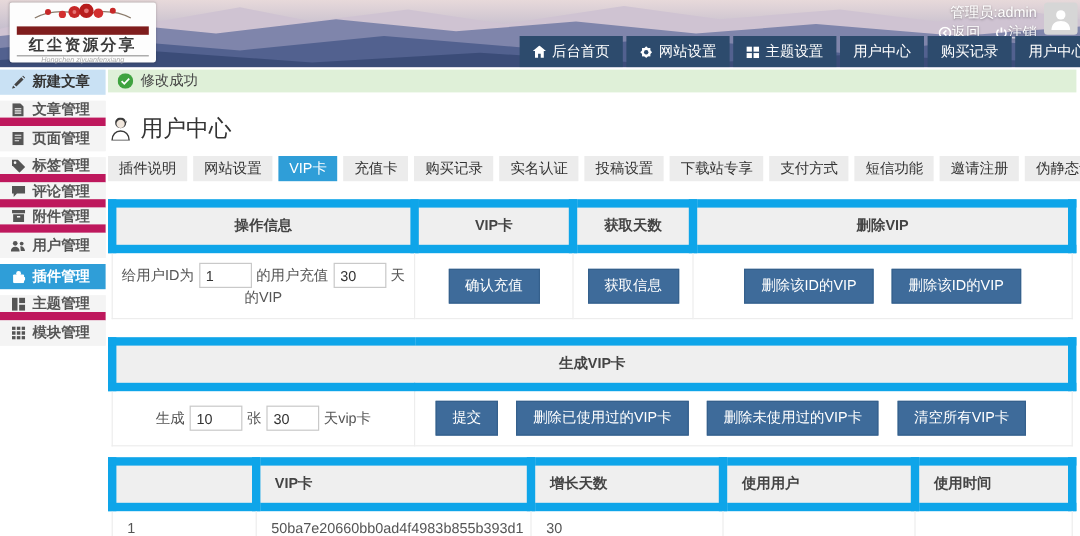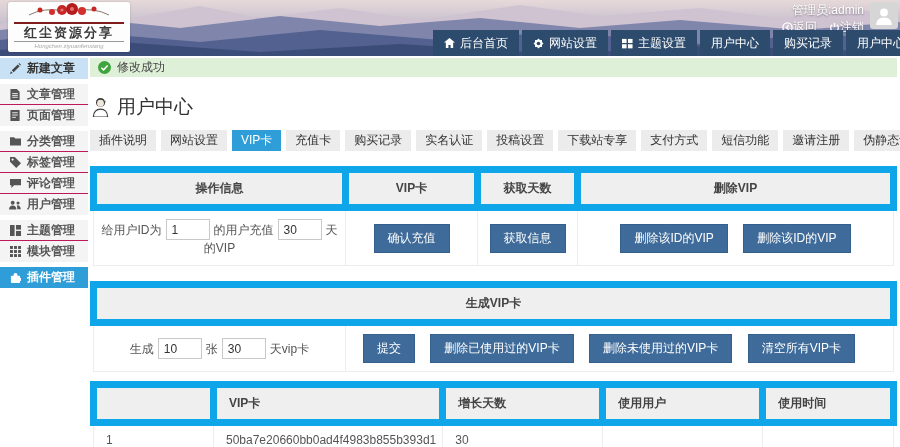--- a/index.html
+++ b/index.html
@@ -6,41 +6,41 @@
   html,body { width:900px; height:447px; overflow:hidden; background:#fff;
     font-family:"Liberation Sans","DejaVu Sans",sans-serif; font-size:12px; color:#555; }
 
   
   .header { position:relative; width:900px; height:56px; overflow:hidden; }
   .header svg.bg { position:absolute; left:0; top:0; width:900px; height:56px; display:block; }
   .logo-box { position:absolute; left:8px; top:2px; width:122px; height:50px; background:#fdfdfd;
     border-radius:2px; text-align:center; padding-top:1px; box-shadow:0 0 2px rgba(0,0,0,.25); }
   .logo-flowers { height:16px; }
   .logo-title { font-family:"Liberation Serif","DejaVu Serif",serif; font-size:13px; font-weight:bold;
-    color:#3a3a3a; letter-spacing:2px; border-top:2px solid #7f1d1d; border-bottom:1px solid #999;
+    color:#3a3a3a; letter-spacing:2px; border-top:7px solid #7f1d1d; border-bottom:1px solid #999;
     margin:0 6px; line-height:17px; }
   .logo-sub { font-size:6px; color:#aaa; font-style:italic; line-height:9px; }
   .admin-area { position:absolute; right:36px; top:3px; text-align:right; color:#fff;
     text-shadow:0 1px 2px rgba(0,0,0,.4); }
   .admin-name { font-size:12px; line-height:14px; }
   .admin-links { margin-top:2px; display:flex; gap:12px; justify-content:flex-end; align-items:center; }
   .admin-link { display:flex; align-items:center; gap:0; cursor:pointer; font-size:12px; }
   .avatar { position:absolute; right:2px; top:2px; width:28px; height:27px; background:#d6d6d6;
     border-radius:3px; display:flex; align-items:center; justify-content:center; }
   .nav { position:absolute; left:433px; bottom:0; display:flex; gap:3px; height:26px; }
   .nav-btn { background:#2d4b6d; color:#fff; display:flex; align-items:center; gap:5px;
     padding:0 11px; font-size:12px; white-space:nowrap; cursor:pointer; }
   .nicon { display:flex; align-items:center; }
 
   
   .layout { position:relative; width:900px; }
   .sidebar { position:absolute; left:0; top:2px; width:88px; }
   .side-group { margin-bottom:5px; background:#f4f4f4;font-weight:bold; }
   .side-item { height:21px; line-height:21px; display:flex; align-items:center; gap:6px;
-    padding-left:9px; color:#555; cursor:pointer; border-bottom:1px solid #be185d; background:#f4f4f4; }
+    padding-left:9px; color:#555; cursor:pointer; border-bottom:7px solid #be185d; background:#f4f4f4; }
   .side-item:last-child { border-bottom:none; }
   .side-item.hl { background:#c9e1f4; color:#333; }
   .side-item.active { background:#2f9ed8; color:#fff; }
   .sicon { display:flex; align-items:center; width:12px; justify-content:center; }
 
   .main { margin-left:90px; margin-right:3px; padding-top:2px; }
   .alert { height:19px; line-height:19px; background:#dff0d8; color:#464646; display:flex;
     align-items:center; gap:6px; padding-left:8px; margin-bottom:17px; }
   .page-title { display:flex; align-items:center; gap:8px; font-size:19px; color:#333;
     margin:2px 0 10px 2px; font-weight:normal; }
@@ -202,53 +202,67 @@
               <path d="M0 0 H10 V12 H0 Z"></path>
               <path d="M2 3 H8 M2 5.5 H8 M2 8 H6" stroke="#f4f4f4" stroke-width="1"></path>
             </svg>
         </span>
         <span>页面管理</span>
       </div>
     </div>
     <div class="side-group">
       <div class="side-item">
         <span class="sicon">
-          <svg width="11" height="10" viewBox="0 0 12 10" fill="#555">
-              <path d="M0 1 H4.5 L5.8 2.3 H12 V10 H0 Z"></path>
-            </svg>
-        </span>
-        <span>分类管理</span>
-      </div>
-      <div class="side-item">
-        <span class="sicon">
           <svg width="11" height="11" viewBox="0 0 12 12" fill="#555">
               <path d="M0 0 H5.2 L12 6.8 L6.8 12 L0 5.2 Z"></path>
               <circle cx="2.8" cy="2.8" r="1.2" fill="#f4f4f4"></circle>
             </svg>
         </span>
         <span>标签管理</span>
       </div>
       <div class="side-item">
         <span class="sicon">
           <svg width="11" height="11" viewBox="0 0 12 12" fill="#555">
               <path d="M0 1 H12 V8 H4.5 L1.5 11 V8 H0 Z"></path>
             </svg>
         </span>
         <span>评论管理</span>
+      </div>
+      <div class="side-item">
+        <span class="sicon">
+          <svg width="11" height="10" viewBox="0 0 12 11" fill="#555">
+              <rect x="0" y="0" width="12" height="3"></rect>
+              <path d="M1 4 H11 V11 H1 Z"></path>
+              <rect x="4.5" y="5.5" width="3" height="1.4" fill="#f4f4f4"></rect>
+            </svg>
+        </span>
+        <span>附件管理</span>
       </div>
       <div class="side-item">
         <span class="sicon">
           <svg width="12" height="10" viewBox="0 0 13 10" fill="#555">
               <circle cx="4" cy="2.6" r="2.1"></circle>
               <path d="M0 10 C0 7.2 1.8 5.6 4 5.6 C6.2 5.6 8 7.2 8 10 Z"></path>
               <circle cx="9.8" cy="2.8" r="1.7"></circle>
               <path d="M8.6 5.3 C10.6 5 12.6 6.6 12.8 9.5 L9 9.5 Z"></path>
             </svg>
         </span>
         <span>用户管理</span>
+      </div>
+    </div>
+    <div class="side-group">
+      <div class="side-item active">
+        <span class="sicon">
+          <svg width="11" height="11" viewBox="0 0 12 12" fill="#fff">
+              <rect x="1" y="4" width="10" height="8" rx="1"></rect>
+              <circle cx="6" cy="3.2" r="2.2"></circle>
+              <circle cx="10.5" cy="8" r="1.8"></circle>
+            </svg>
+        </span>
+        <span>插件管理</span>
       </div>
     </div>
     <div class="side-group">
       <div class="side-item">
         <span class="sicon">
           <svg width="11" height="11" viewBox="0 0 12 12" fill="#555">
               <rect x="0" y="0" width="5" height="12"></rect>
               <rect x="6.5" y="0" width="5.5" height="5"></rect>
               <rect x="6.5" y="6.5" width="5.5" height="5.5"></rect>
             </svg>
@@ -265,32 +279,20 @@
                 <rect x="0" y="4.4" width="3.2" height="3.2"></rect>
                 <rect x="4.4" y="4.4" width="3.2" height="3.2"></rect>
                 <rect x="8.8" y="4.4" width="3.2" height="3.2"></rect>
                 <rect x="0" y="8.8" width="3.2" height="3.2"></rect>
                 <rect x="4.4" y="8.8" width="3.2" height="3.2"></rect>
                 <rect x="8.8" y="8.8" width="3.2" height="3.2"></rect>
               </g>
             </svg>
         </span>
         <span>模块管理</span>
-      </div>
-    </div>
-    <div class="side-group">
-      <div class="side-item active">
-        <span class="sicon">
-          <svg width="11" height="11" viewBox="0 0 12 12" fill="#fff">
-              <rect x="1" y="4" width="10" height="8" rx="1"></rect>
-              <circle cx="6" cy="3.2" r="2.2"></circle>
-              <circle cx="10.5" cy="8" r="1.8"></circle>
-            </svg>
-        </span>
-        <span>插件管理</span>
       </div>
     </div>
   </div>
 
   <div class="main">
     <div class="alert">
       <svg width="13" height="13" viewBox="0 0 14 14">
         <circle cx="7" cy="7" r="7" fill="#3fa33f"></circle>
         <path d="M3.6 7.2 L6 9.5 L10.4 4.8" fill="none" stroke="#fff" stroke-width="1.6"></path>
       </svg>

